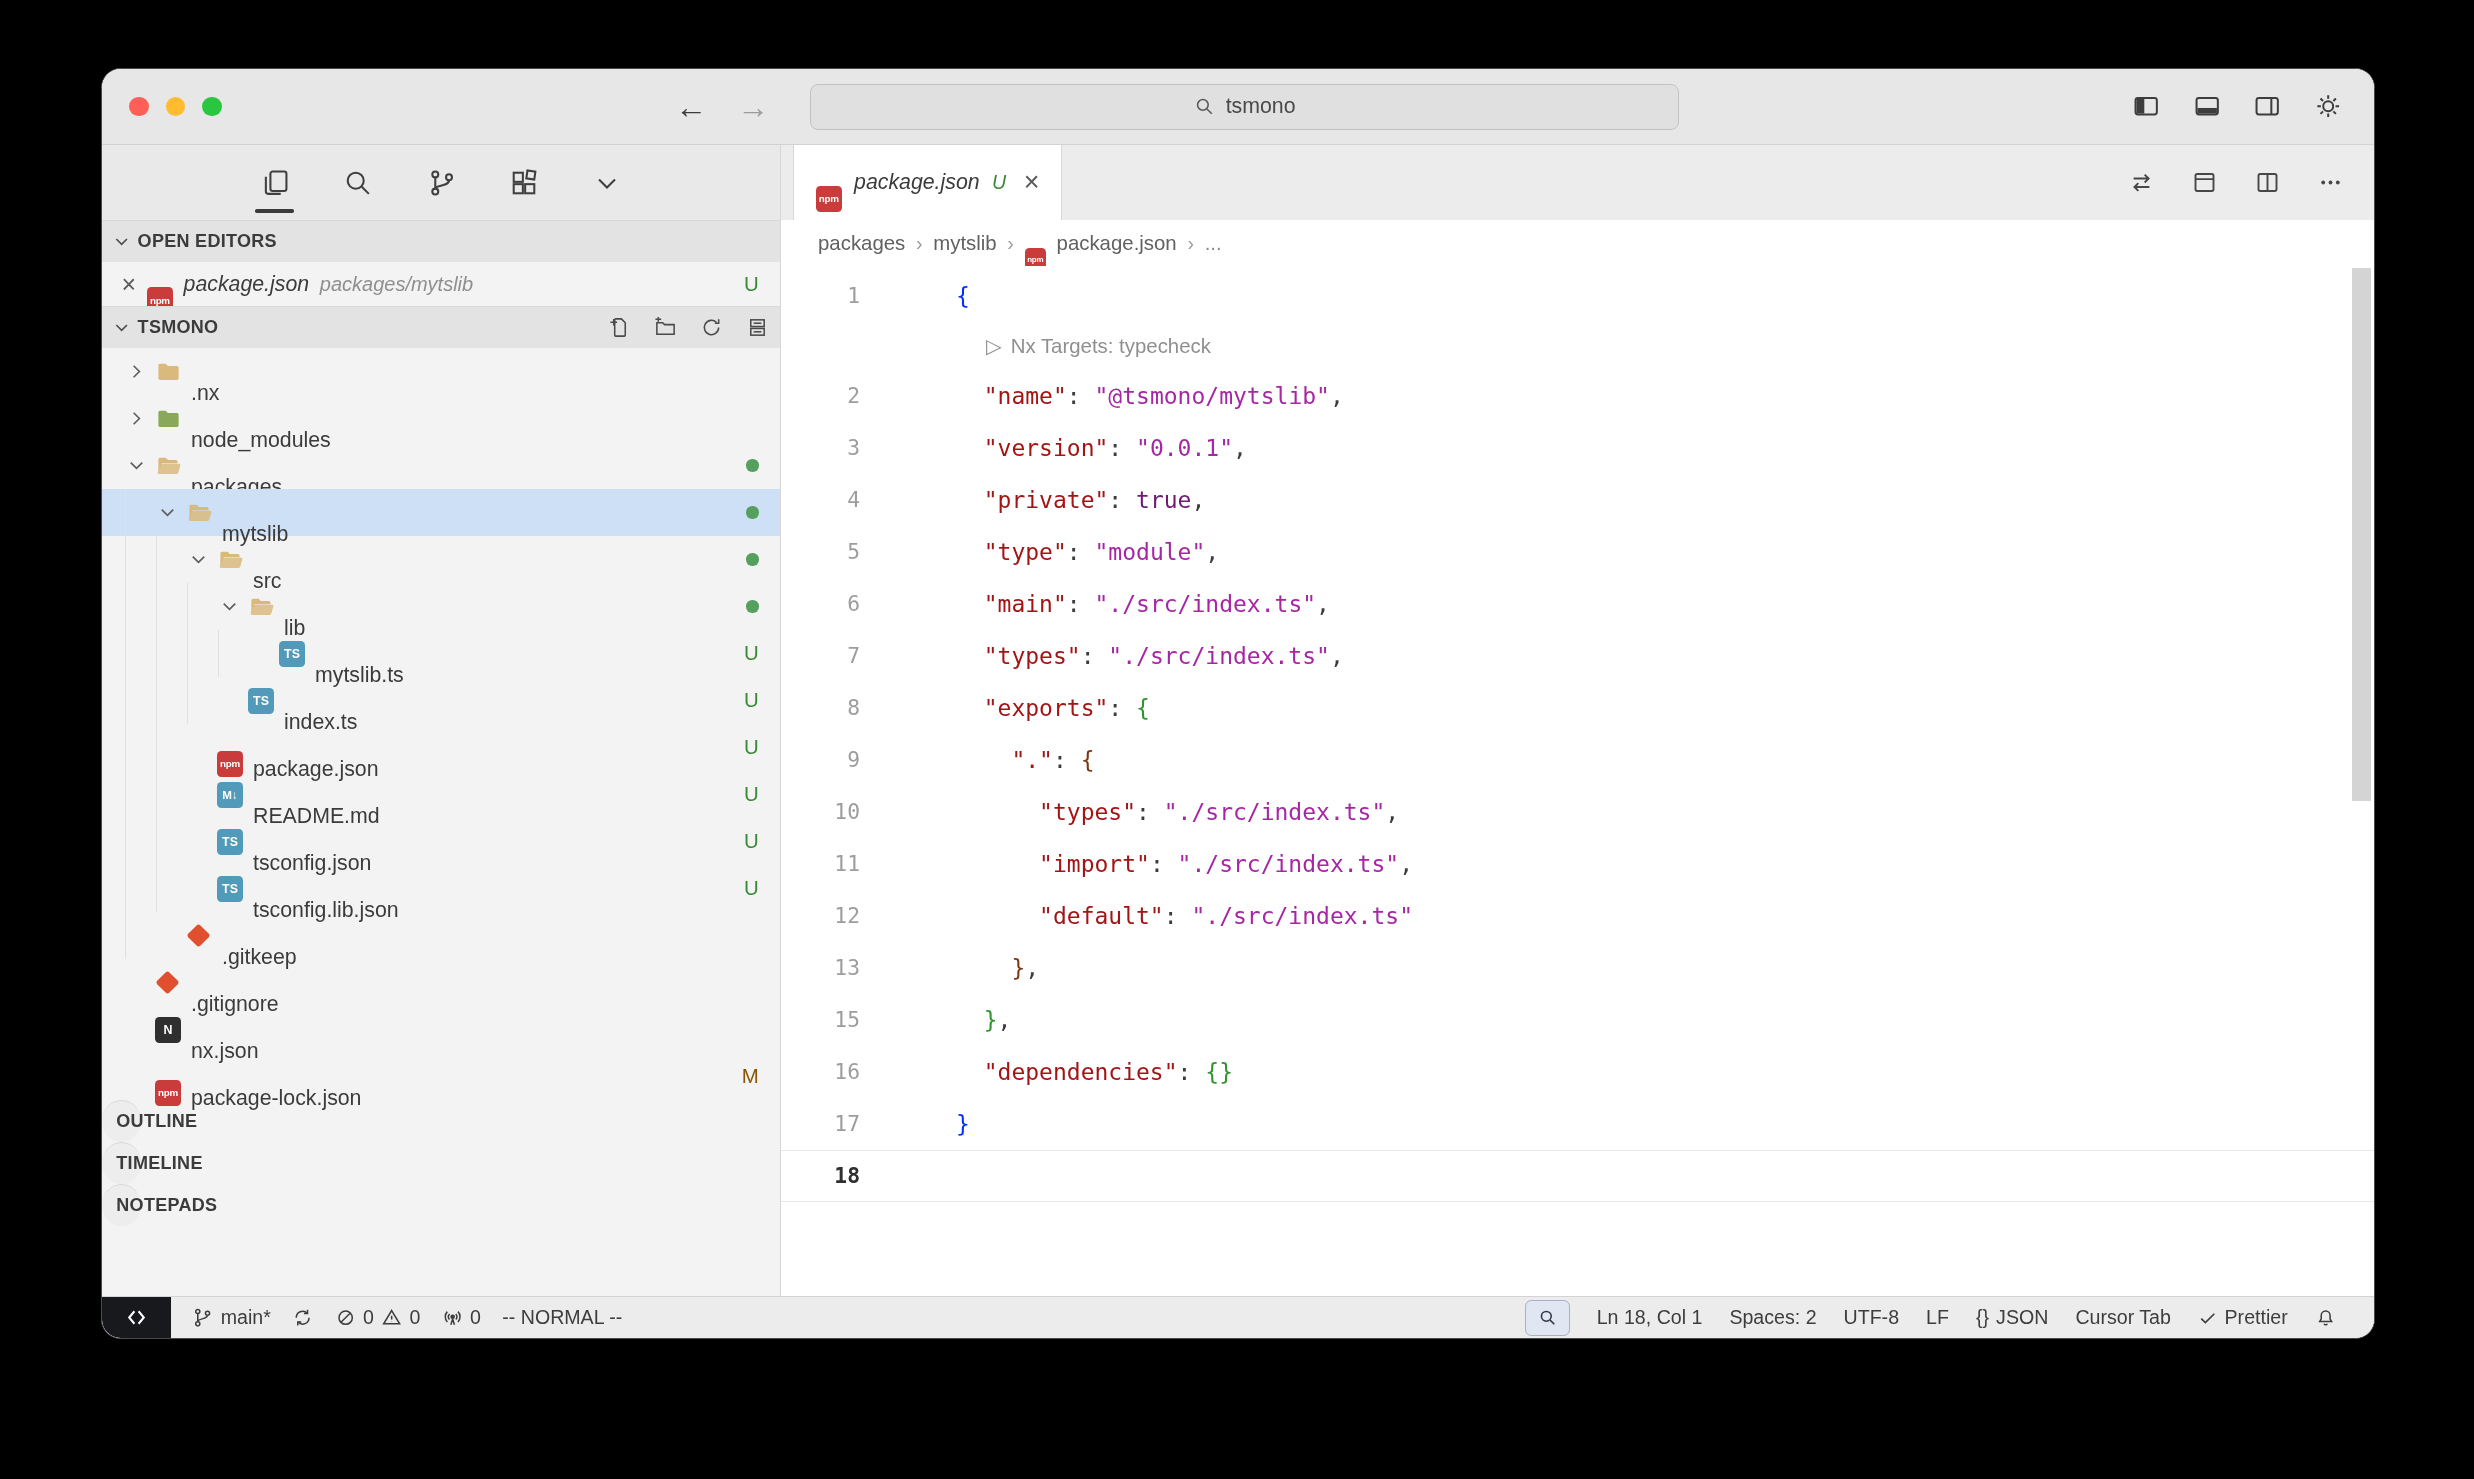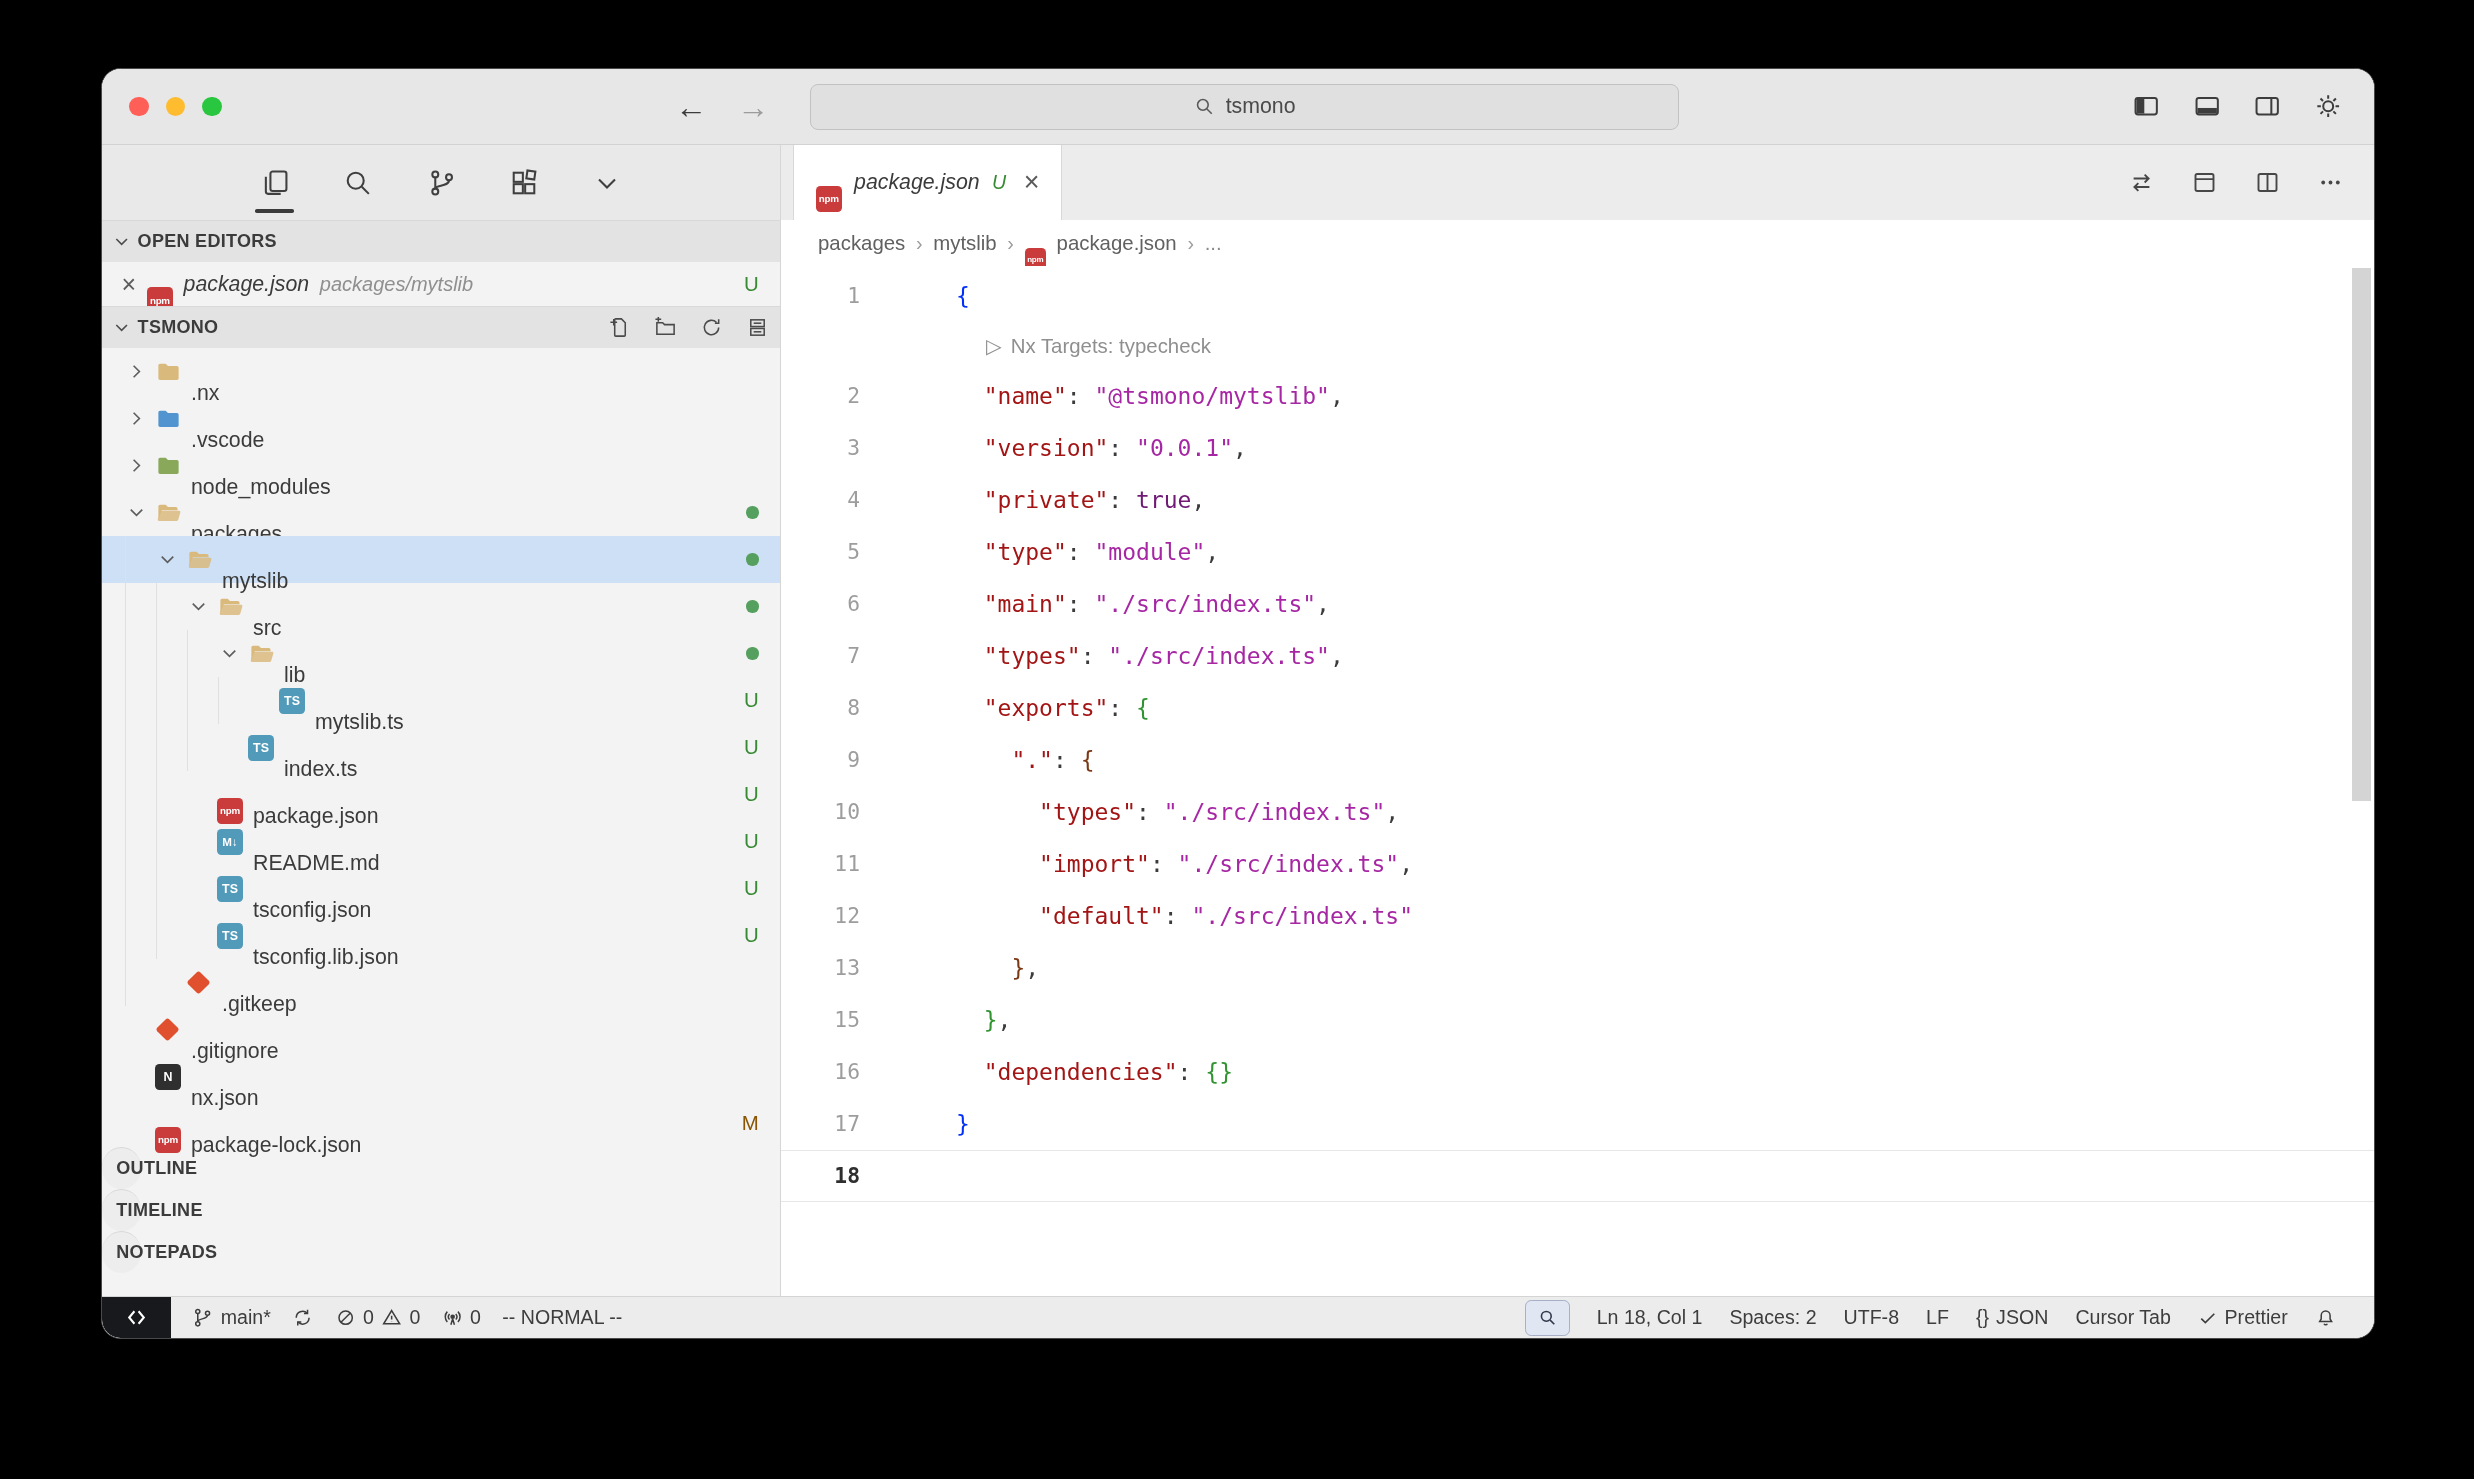--- a/index.html
+++ b/index.html
@@ -257,33 +257,20 @@
               <span class="tlabel">.nx</span>
             </div>
             <div class="trow">
               <span class="chev">
                 <svg width="23" height="23" viewBox="0 0 24 24" fill="none" stroke="#5d5d5d" stroke-width="1.7">
                   <path d="M9 6l6 6-6 6"></path>
                 </svg>
               </span>
               <span class="ficon">
                 <svg width="27" height="27" viewBox="0 0 24 24">
-                  <path d="M3 6.5C3 5.7 3.7 5 4.5 5h5l2 2.2h8c.8 0 1.5.7 1.5 1.5v9.3c0 .8-.7 1.5-1.5 1.5h-15C3.7 19.5 3 18.8 3 18V6.5z" fill="#5294cf"></path>
-                </svg>
-              </span>
-              <span class="tlabel">.vscode</span>
-            </div>
-            <div class="trow">
-              <span class="chev">
-                <svg width="23" height="23" viewBox="0 0 24 24" fill="none" stroke="#5d5d5d" stroke-width="1.7">
-                  <path d="M9 6l6 6-6 6"></path>
-                </svg>
-              </span>
-              <span class="ficon">
-                <svg width="27" height="27" viewBox="0 0 24 24">
                   <path d="M3 6.5C3 5.7 3.7 5 4.5 5h5l2 2.2h8c.8 0 1.5.7 1.5 1.5v9.3c0 .8-.7 1.5-1.5 1.5h-15C3.7 19.5 3 18.8 3 18V6.5z" fill="#8aa85a"></path>
                 </svg>
               </span>
               <span class="tlabel">node_modules</span>
             </div>
             <div class="trow">
               <span class="chev">
                 <svg width="23" height="23" viewBox="0 0 24 24" fill="none" stroke="#5d5d5d" stroke-width="1.7">
                   <path d="M6 9l6 6 6-6"></path>
                 </svg>

